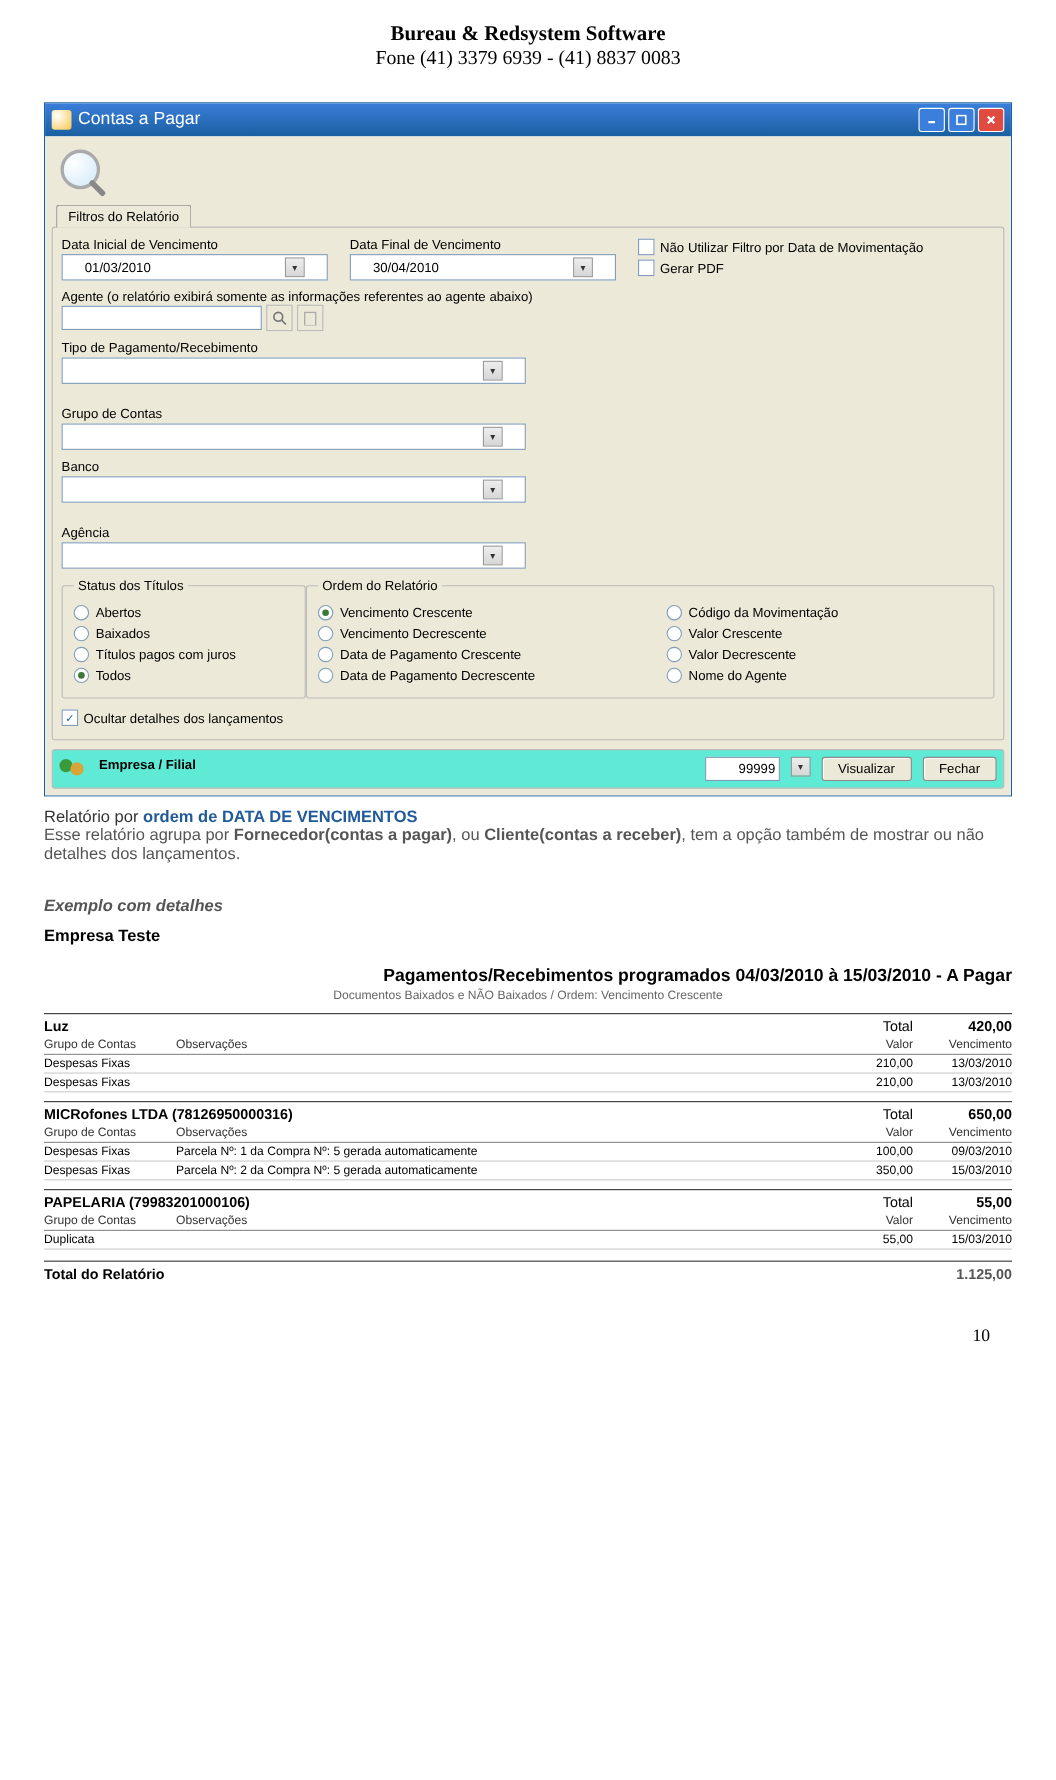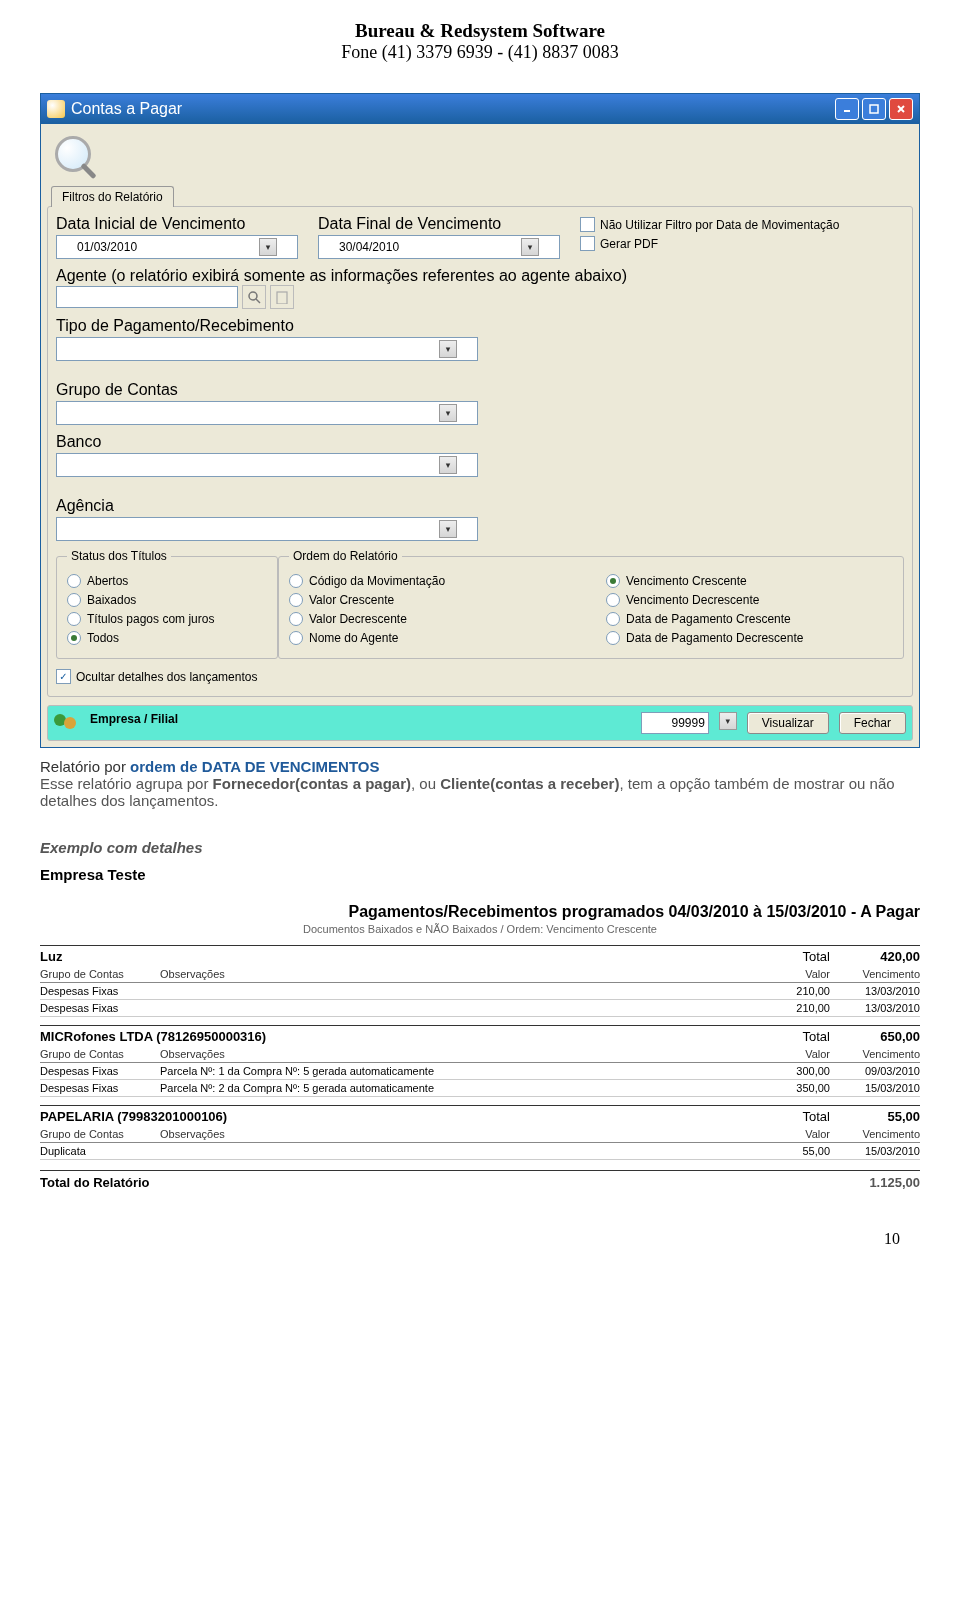--- a/index.html
+++ b/index.html
@@ -97,21 +97,21 @@
   }
   .panel {
     border: 1px solid #bbb;
     border-radius: 3px;
     background: #ece9d8;
     padding: 8px;
     margin-top: -1px;
   }
   .row { display: flex; gap: 20px; margin-bottom: 8px; flex-wrap: wrap; }
   .col { display: flex; flex-direction: column; }
-  label { font-size: 16px; margin-bottom: 2px; }
+  label { font-size: 12px; margin-bottom: 2px; }
   .date-input, .text-input, .combo {
     border: 1px solid #7f9db9;
     background: #fff;
     height: 20px;
     font-size: 12px;
     padding: 1px 20px;
     display: flex; align-items: center; justify-content: space-between;
   }
   .date-input { width: 200px; }
   .combo { width: 380px; }
@@ -373,54 +373,54 @@
               </div>
               <div class="radio-row">
                 <div class="radio sel"></div>
                 <span>Todos</span>
               </div>
             </div>
         </fieldset>
         <fieldset style="flex:1;">
           <legend>Ordem do Relatório</legend>
           <div style="display:flex; gap:30px;">
-            <div class="group-col" id="ordem-col2">
-                <div class="radio-row">
-                  <div class="radio"></div>
-                  <span>Código da Movimentação</span>
-                </div>
-                <div class="radio-row">
-                  <div class="radio"></div>
-                  <span>Valor Crescente</span>
-                </div>
-                <div class="radio-row">
-                  <div class="radio"></div>
-                  <span>Valor Decrescente</span>
-                </div>
-                <div class="radio-row">
-                  <div class="radio"></div>
-                  <span>Nome do Agente</span>
-                </div>
-              </div>
             <div class="group-col" id="ordem-col1">
                 <div class="radio-row">
                   <div class="radio sel"></div>
                   <span>Vencimento Crescente</span>
                 </div>
                 <div class="radio-row">
                   <div class="radio"></div>
                   <span>Vencimento Decrescente</span>
                 </div>
                 <div class="radio-row">
                   <div class="radio"></div>
                   <span>Data de Pagamento Crescente</span>
                 </div>
                 <div class="radio-row">
                   <div class="radio"></div>
                   <span>Data de Pagamento Decrescente</span>
+                </div>
+              </div>
+            <div class="group-col" id="ordem-col2">
+                <div class="radio-row">
+                  <div class="radio"></div>
+                  <span>Código da Movimentação</span>
+                </div>
+                <div class="radio-row">
+                  <div class="radio"></div>
+                  <span>Valor Crescente</span>
+                </div>
+                <div class="radio-row">
+                  <div class="radio"></div>
+                  <span>Valor Decrescente</span>
+                </div>
+                <div class="radio-row">
+                  <div class="radio"></div>
+                  <span>Nome do Agente</span>
                 </div>
               </div>
           </div>
         </fieldset>
       </div>
 
       <div class="chk" style="margin-top:10px;">
         <div class="chkbox">✓</div>
         <span>Ocultar detalhes dos lançamentos</span>
       </div>
@@ -490,21 +490,21 @@
       </div>
       <div class="cols-header">
         <span class="c-grupo">Grupo de Contas</span>
         <span class="c-obs">Observações</span>
         <span class="c-valor">Valor</span>
         <span class="c-venc">Vencimento</span>
       </div>
       <div class="data-row">
         <span class="c-grupo">Despesas Fixas</span>
         <span class="c-obs">Parcela Nº: 1 da Compra Nº: 5 gerada automaticamente</span>
-        <span class="c-valor">300,00</span>
+        <span class="c-valor">100,00</span>
         <span class="c-venc">09/03/2010</span>
       </div>
       <div class="data-row">
         <span class="c-grupo">Despesas Fixas</span>
         <span class="c-obs">Parcela Nº: 2 da Compra Nº: 5 gerada automaticamente</span>
         <span class="c-valor">350,00</span>
         <span class="c-venc">15/03/2010</span>
       </div>
       <div class="group-header">
         <span>PAPELARIA (79983201000106)</span>

